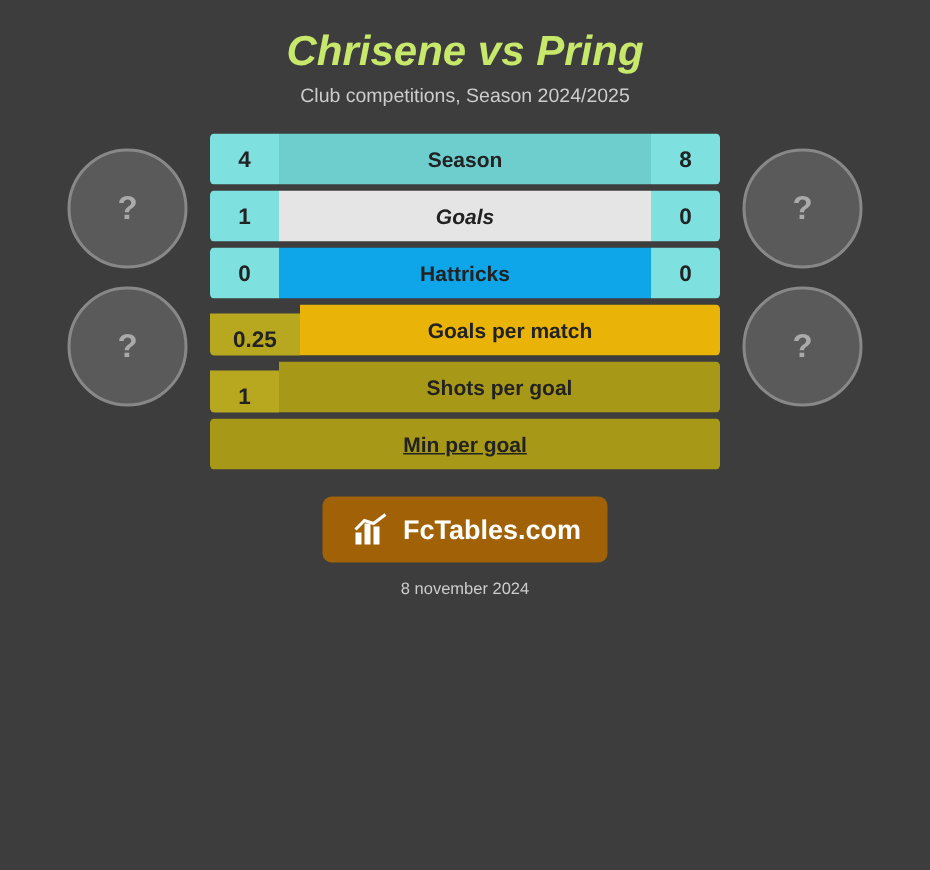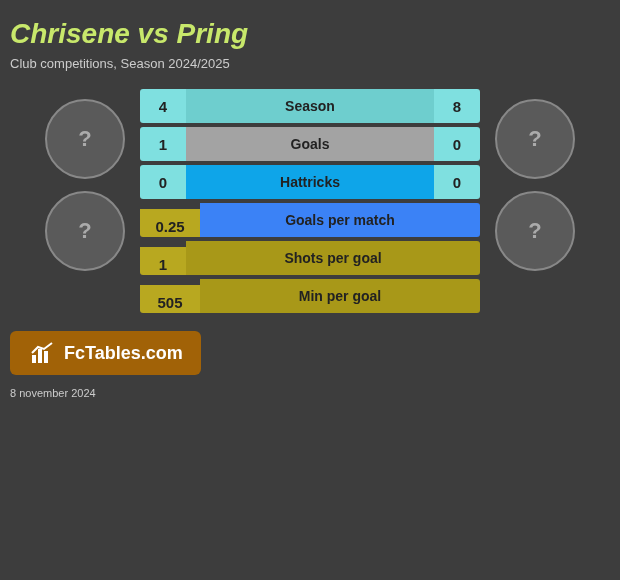--- a/index.html
+++ b/index.html
@@ -10,21 +10,21 @@
       font-family: Arial, sans-serif;
       overflow: hidden;
     }
 
     .page-wrapper {
       width: 620px;
       height: 580px;
       background-color: #3d3d3d;
       display: flex;
       flex-direction: column;
-      align-items: flex-start;
+      align-items: center;
       padding: 18px 10px 10px;
     }
 
     .title {
       color: #c8e86b;
       font-size: 28px;
       font-weight: bold;
       font-style: italic;
       margin-bottom: 6px;
       text-align: center;
@@ -174,21 +174,22 @@
     }
     .row-matches .stat-val-right {
       background-color: #7fe0e0;
     }
 
     
     .row-goals .stat-val-left {
       background-color: #7fe0e0;
     }
     .row-goals .stat-label {
-      background-color: #a3a3a3;
+      background-color: #e5e5e5;
+      font-style: italic;
     }
     .row-goals .stat-val-right {
       background-color: #7fe0e0;
     }
 
     
     .row-hattricks .stat-val-left {
       background-color: #7fe0e0;
     }
     .row-hattricks .stat-label {
@@ -240,31 +241,30 @@
       </div>
 
       <div class="stat-row row-hattricks">
         <div class="stat-val-left">0</div>
         <div class="stat-label">Hattricks</div>
         <div class="stat-val-right">0</div>
       </div>
 
       <div class="stat-row row-gpm">
         <div class="stat-val-left" style="background-color:#b8a820; width:60px; min-width:60px;">0.25</div>
-        <div class="stat-label" style="background-color:#3b82f6;">Goals per match</div>
+        <div class="stat-label" style="background-color:#eab308;">Goals per match</div>
       </div>
 
       <div class="stat-row row-gpm">
         <div class="stat-val-left" style="background-color:#b8a820;">1</div>
         <div class="stat-label" style="background-color:#a89818;">Shots per goal</div>
       </div>
 
       <div class="stat-row row-gpm">
-        <div class="stat-val-left" style="background-color:#b8a820; width:60px; min-width:60px;">505</div>
-        <div class="stat-label" style="background-color:#a89818;">Min per goal</div>
+        <div class="stat-label" style="background-color:#a89818;text-decoration:underline;">Min per goal</div>
       </div>
 
     </div>
 
     <div class="team-col">
       <div class="team-badge">
         <span>?</span>
       </div>
       <div class="team-badge-small">
         <span>?</span>

